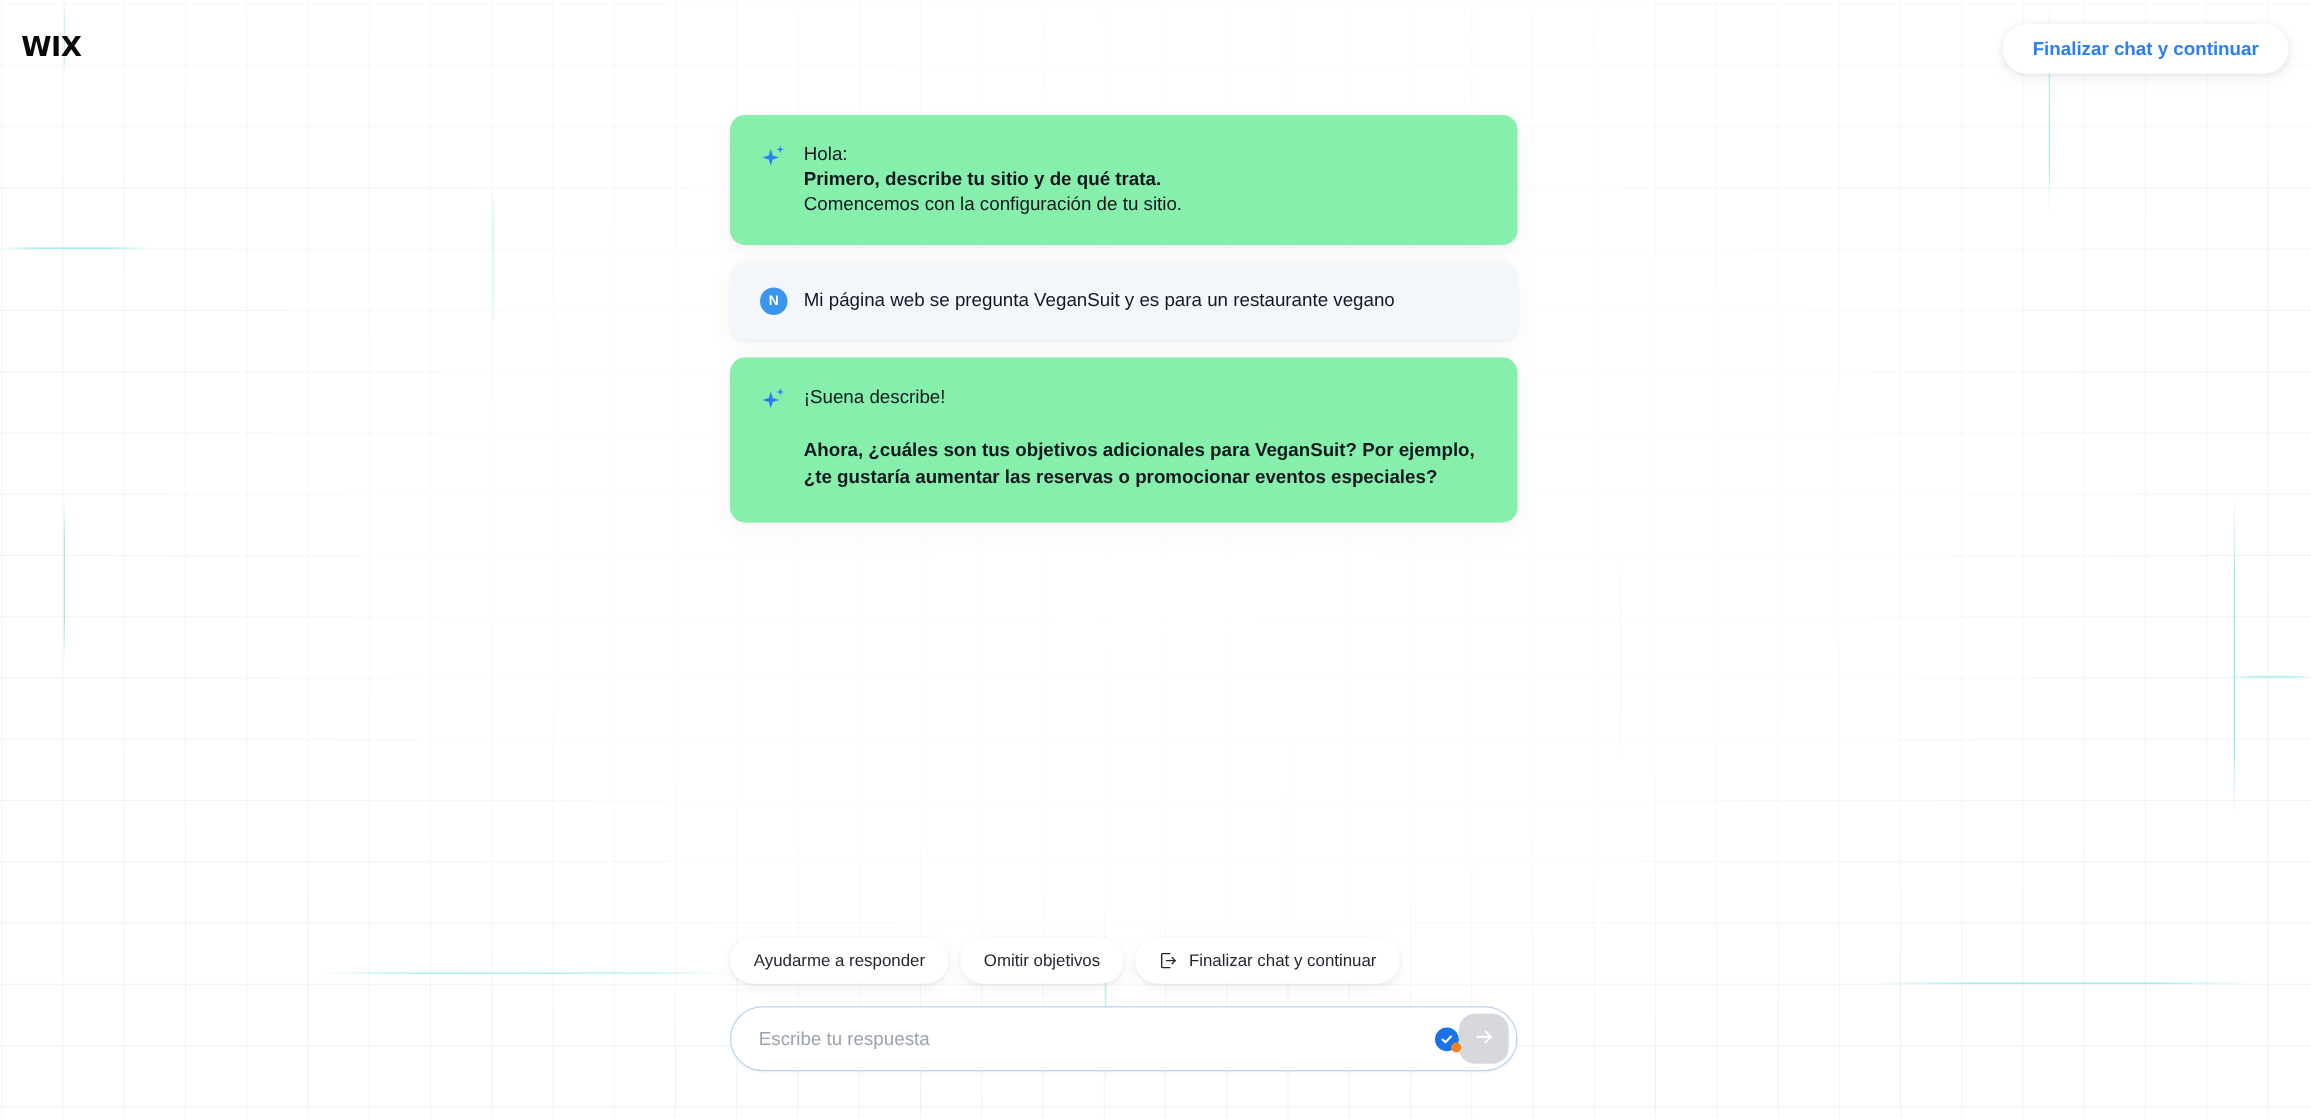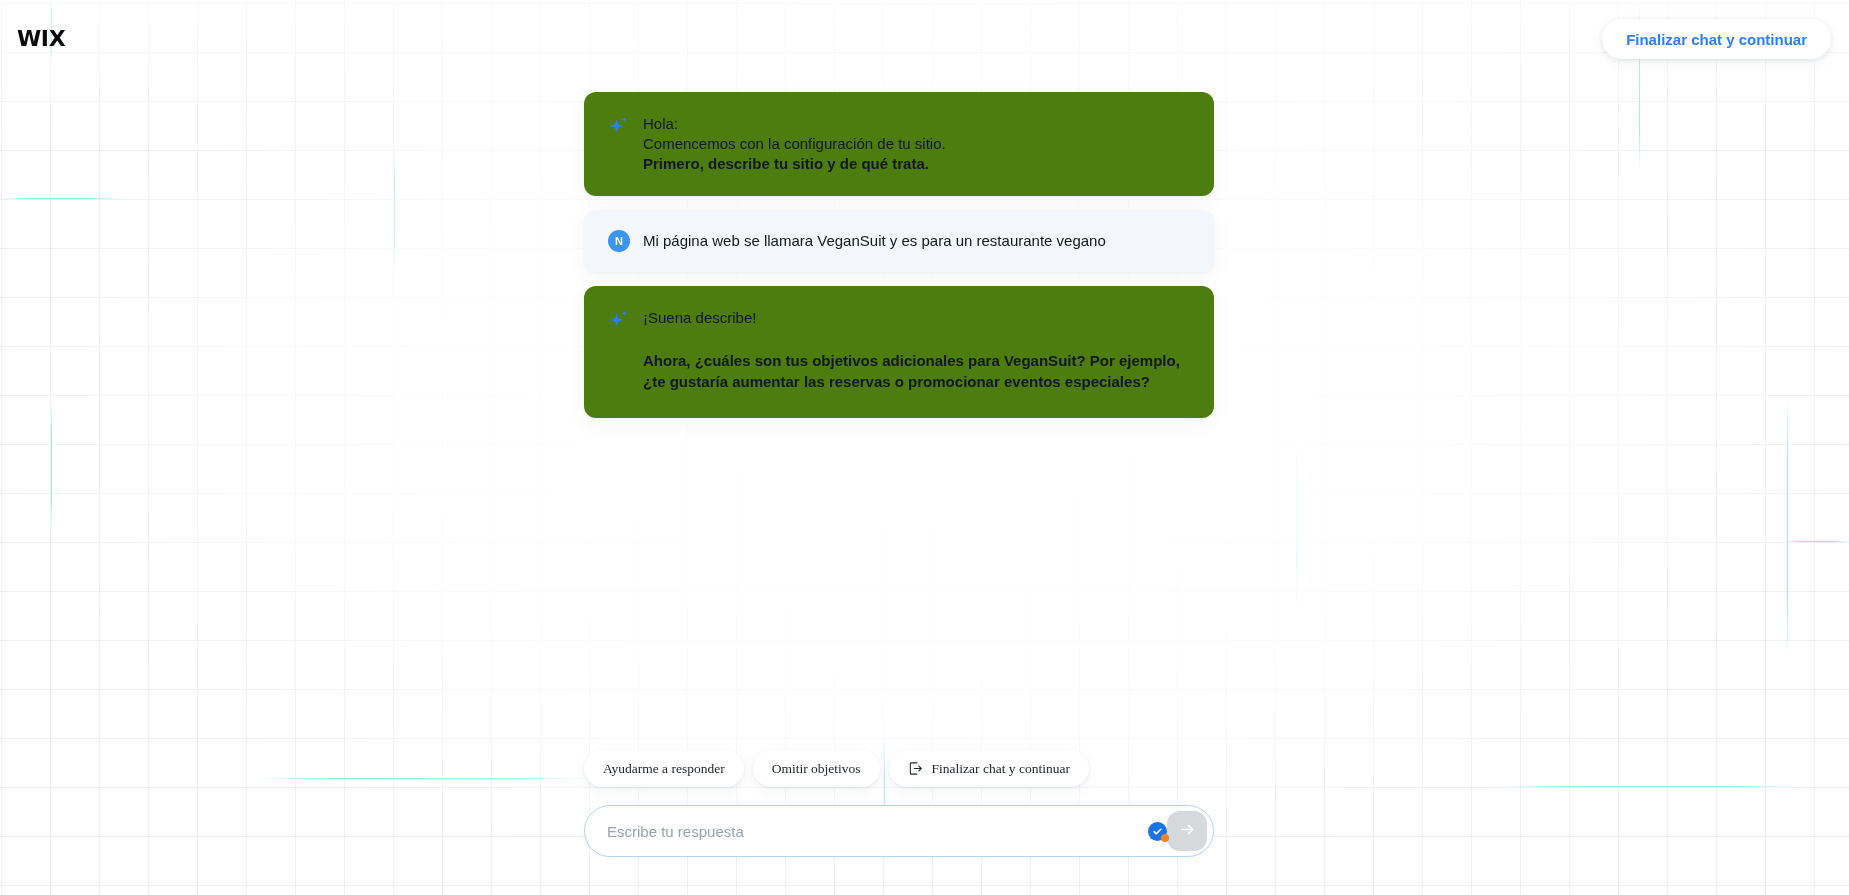--- a/index.html
+++ b/index.html
@@ -104,21 +104,21 @@
     z-index: 5;
   }
 
   .bubble {
     position: relative;
     border-radius: 12px;
     padding: 22px 26px 22px 24px;
     margin-bottom: 14px;
     box-shadow: 0 1px 3px rgba(22,45,80,0.045), 0 6px 22px rgba(22,45,80,0.045);
   }
-  .bubble.ai   { background: #4d7c0f; }
+  .bubble.ai   { background: #86efac; }
   .bubble.user { background: #f3f6fb; }
 
   .bubble-row {
     display: flex;
     align-items: flex-start;
     gap: 13px;
   }
 
   .sparkle-icon {
     flex: 0 0 auto;
@@ -173,21 +173,21 @@
     align-items: center;
     gap: 9px;
     background: #ffffff;
     border: none;
     border-radius: 19px;
     font-size: 13.5px;
     color: #22272f;
     cursor: pointer;
     white-space: nowrap;
     box-shadow: 0 1px 3px rgba(22,45,80,0.08), 0 4px 14px rgba(22,45,80,0.05);
-    font-family: Liberation Serif, serif;
+    font-family: Liberation Sans, sans-serif;
   }
   .chip svg { flex: 0 0 auto; display: block; }
 
   
   #composer {
     position: absolute;
     left: 584px;
     top: 805px;
     width: 630px;
     height: 52px;
@@ -285,31 +285,31 @@
   <div class="bubble ai">
     <div class="bubble-row">
       <span class="sparkle-icon">
         <svg width="22" height="22" viewBox="0 0 22 22" aria-hidden="true">
           <path d="M8.6 4.2 L10.2 9.3 L15.3 10.9 L10.2 12.5 L8.6 17.6 L7.0 12.5 L1.9 10.9 L7.0 9.3 Z" fill="#2b7ff5"></path>
           <path d="M16.2 1.4 L16.95 3.75 L19.3 4.5 L16.95 5.25 L16.2 7.6 L15.45 5.25 L13.1 4.5 L15.45 3.75 Z" fill="#2b7ff5"></path>
         </svg>
       </span>
       <div class="bubble-body">
         <div class="line">Hola:</div>
+        <div class="line strong">Primero, describe tu sitio y de qué trata.</div>
         <div class="line">Comencemos con la configuración de tu sitio.</div>
-        <div class="line strong">Primero, describe tu sitio y de qué trata.</div>
       </div>
     </div>
   </div>
 
   <div class="bubble user" style="padding-top:20px;padding-bottom:20px;">
     <div class="bubble-row" style="align-items:center;">
       <span class="avatar">N</span>
       <div class="bubble-body">
-        <div class="line">Mi página web se llamara VeganSuit y es para un restaurante vegano</div>
+        <div class="line">Mi página web se pregunta VeganSuit y es para un restaurante vegano</div>
       </div>
     </div>
   </div>
 
   <div class="bubble ai" style="padding-bottom:26px;">
     <div class="bubble-row">
       <span class="sparkle-icon">
         <svg width="22" height="22" viewBox="0 0 22 22" aria-hidden="true">
           <path d="M8.6 4.2 L10.2 9.3 L15.3 10.9 L10.2 12.5 L8.6 17.6 L7.0 12.5 L1.9 10.9 L7.0 9.3 Z" fill="#2b7ff5"></path>
           <path d="M16.2 1.4 L16.95 3.75 L19.3 4.5 L16.95 5.25 L16.2 7.6 L15.45 5.25 L13.1 4.5 L15.45 3.75 Z" fill="#2b7ff5"></path>

